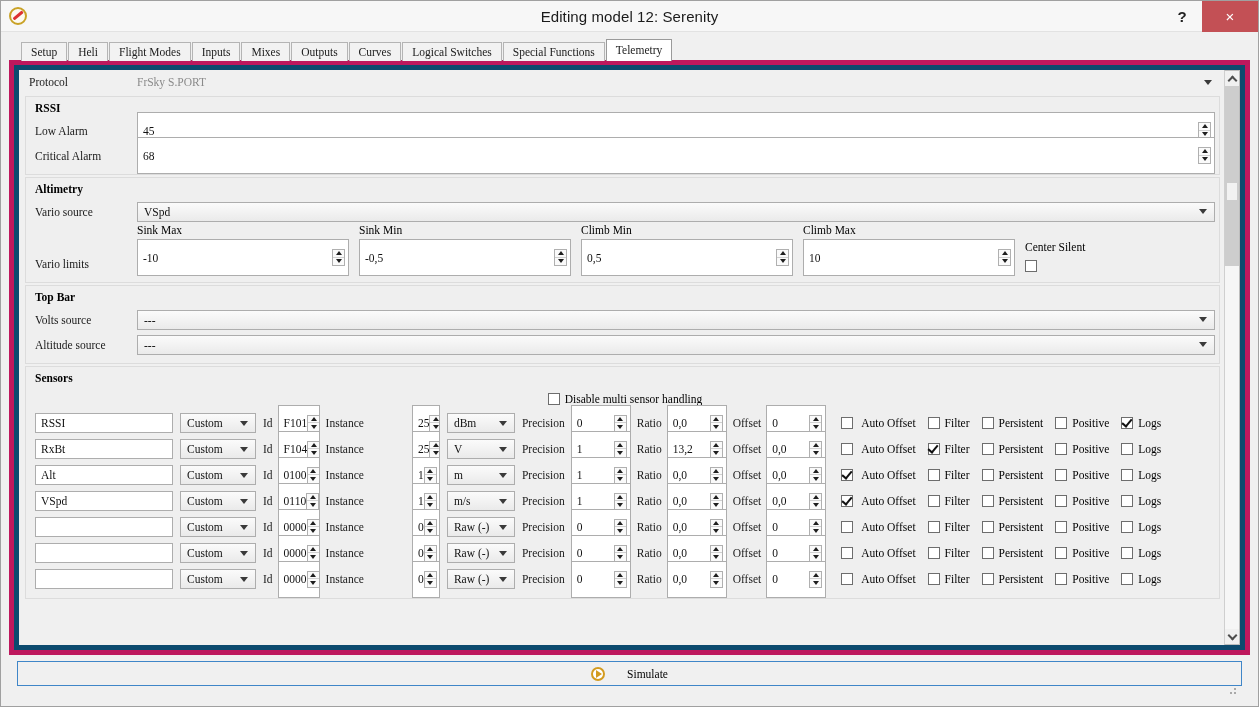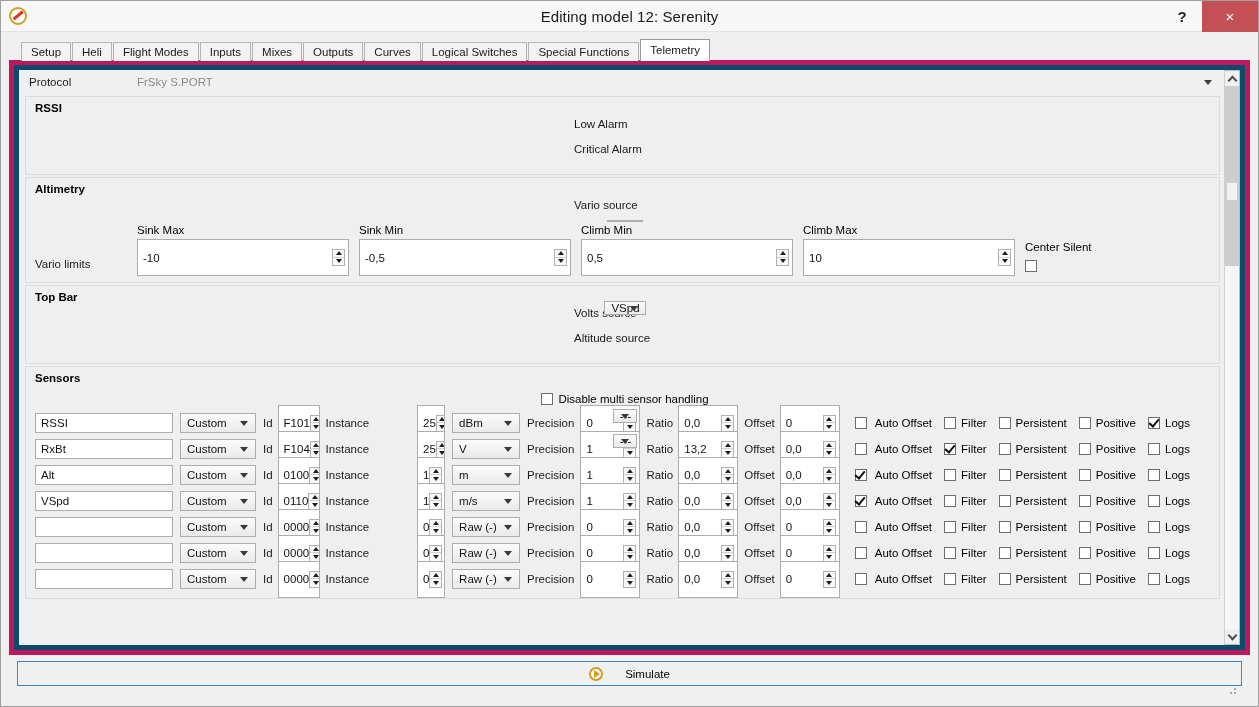--- a/index.html
+++ b/index.html
@@ -78,20 +78,21 @@
     font-size: 15px;
     cursor: default;
   }
 
   
   .body-area {
     flex: 1 1 auto;
     padding: 7px 8px 6px 8px;
     display: flex; flex-direction: column;
     min-height: 0;
+    font-family: Liberation Serif, serif;
   }
 
   
   .tabbar {
     display: flex;
     align-items: flex-end;
     height: 22px;
     margin-left: 12px;
     position: relative;
     z-index: 3;
@@ -180,21 +181,20 @@
   .group-title {
     font-weight: bold;
     font-size: 11.5px;
     padding: 2px 0 4px 5px;
     color: #000;
   }
   .frow {
     display: flex; align-items: center;
     height: 25px;
     padding-left: 5px;
-    flex-direction: column;
   }
   .frow .flabel { width: 102px; flex: 0 0 102px; }
 
   
   .tinput {
     height: 37px;
     background: #fff;
     border: 1px solid #adadad;
     display: flex; align-items: center;
     padding: 0 3px 0 5px;

